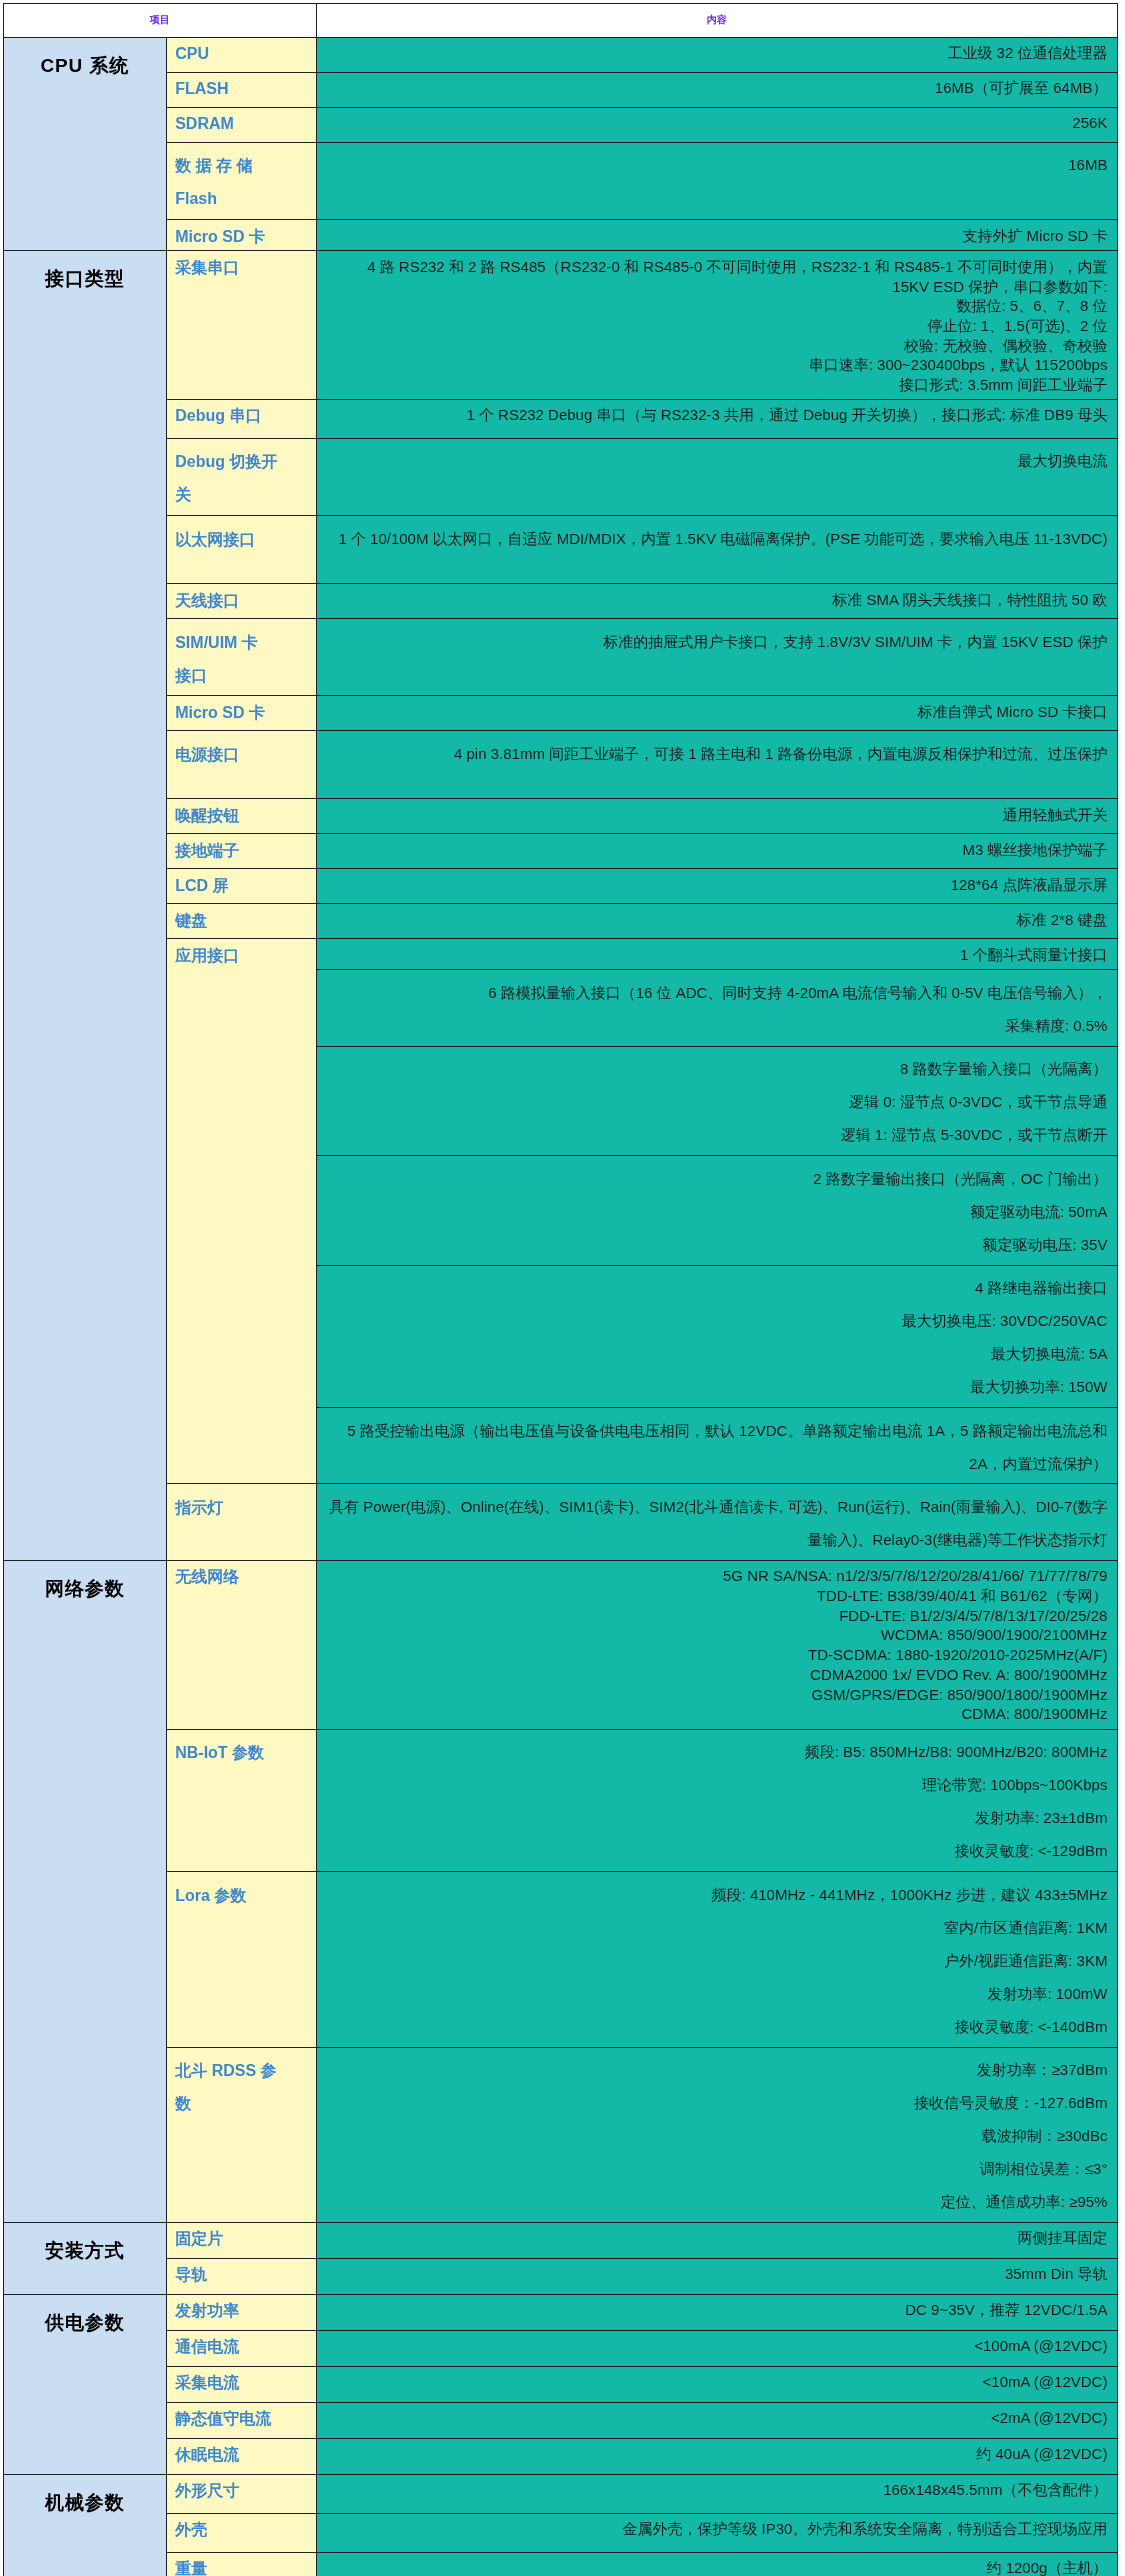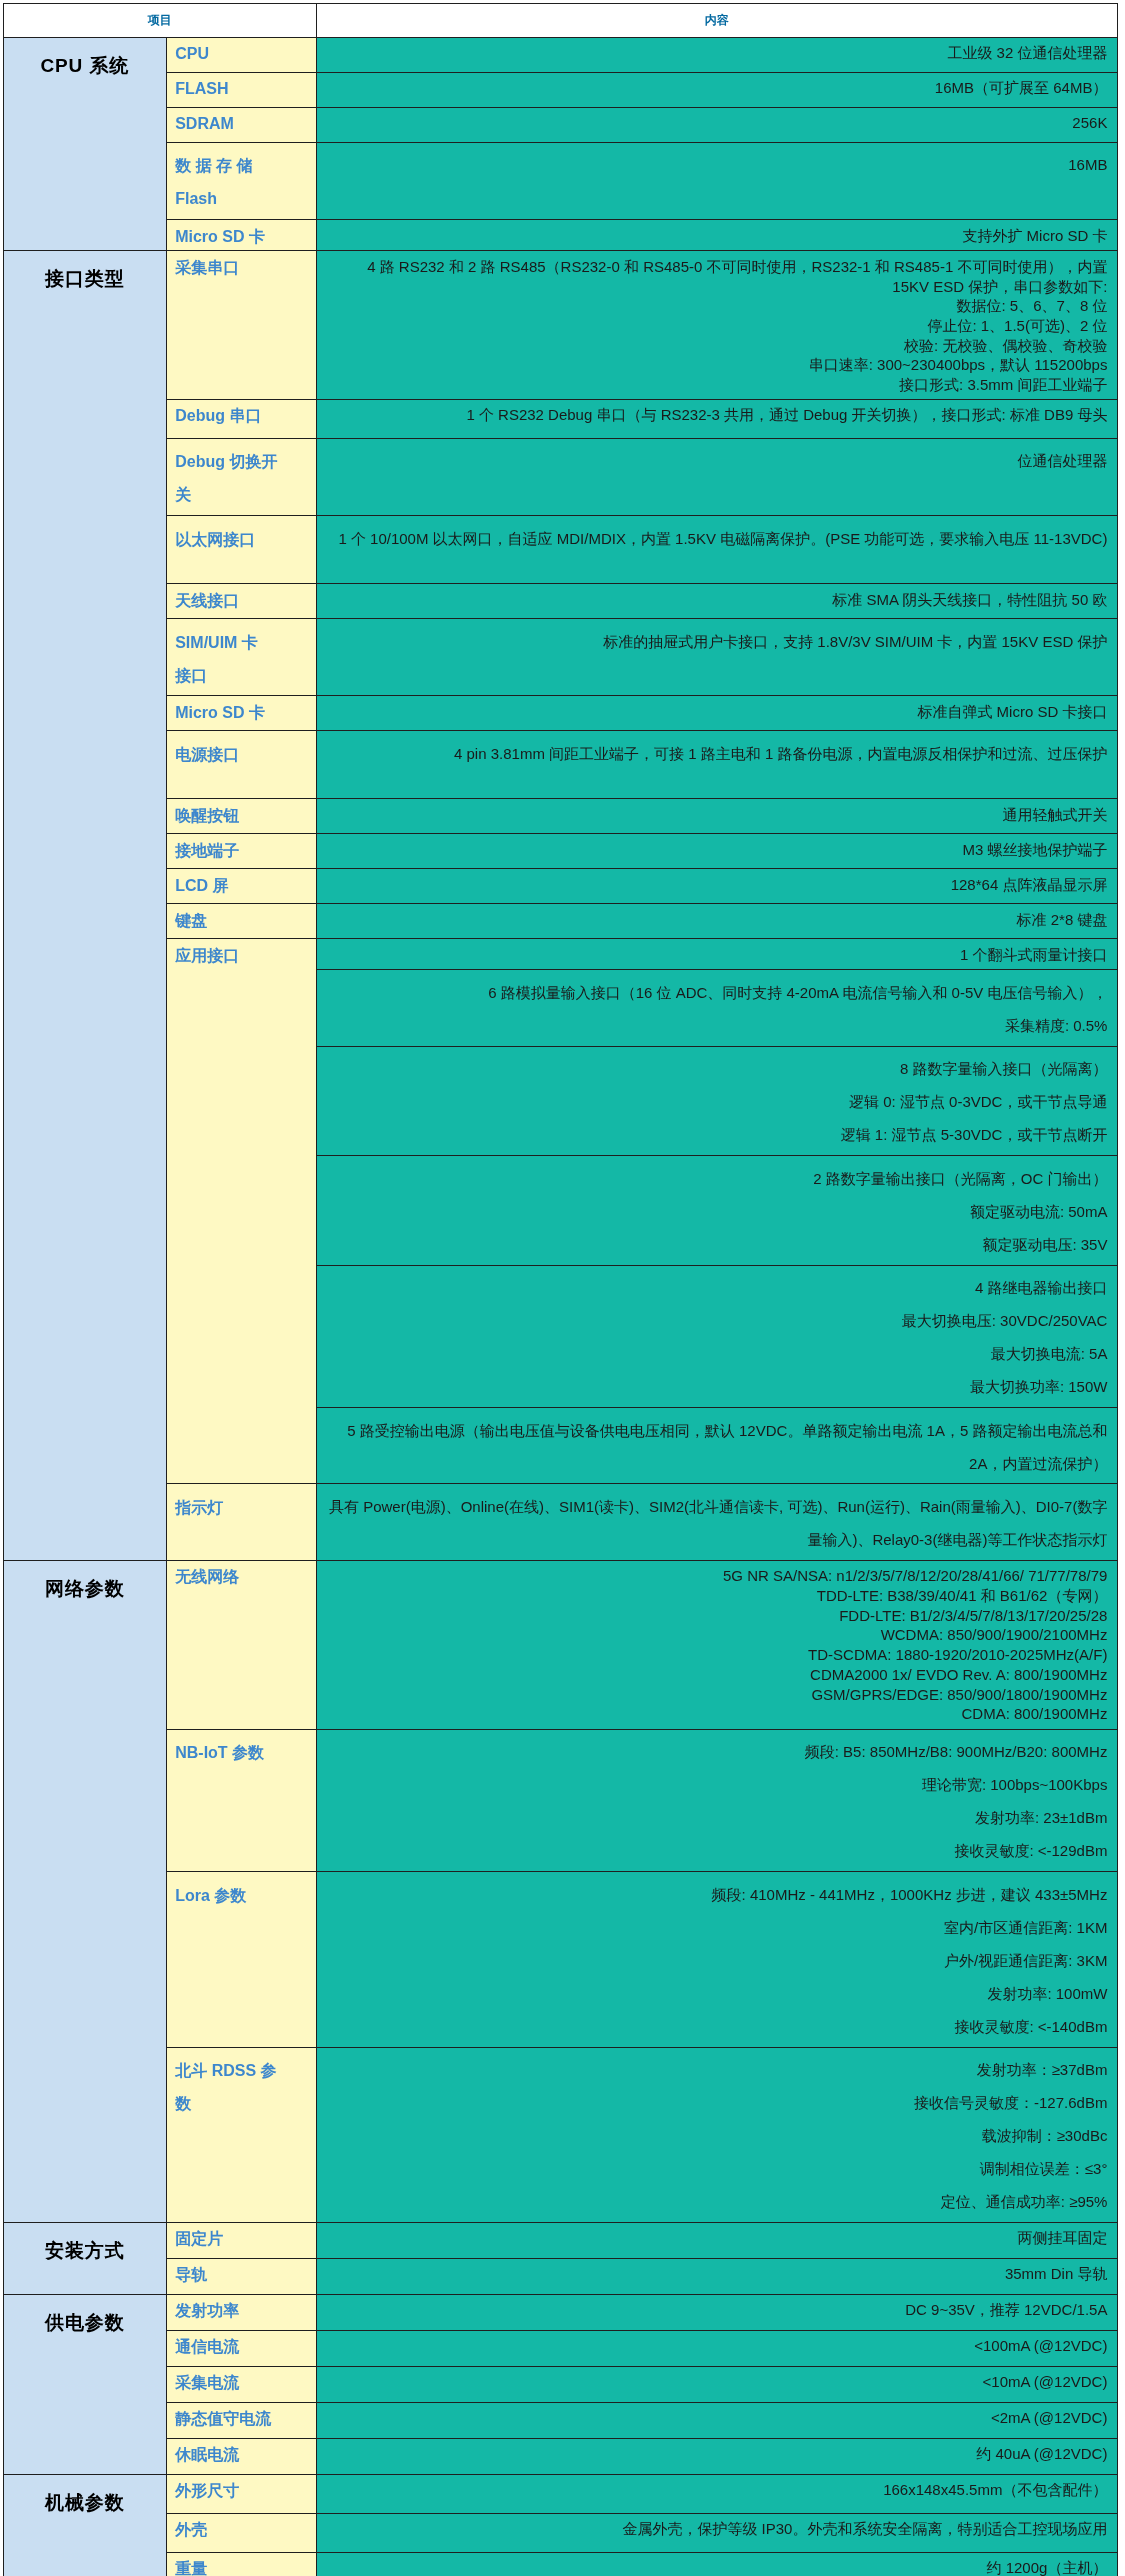--- a/index.html
+++ b/index.html
@@ -6,21 +6,21 @@
     --category-bg: #c9def2;
     --param-text: #3d87cd;
     --border: #1f1f1f;
     --text: #1a1a1a;
   }
   html, body { margin: 0; padding: 0; background: #ffffff; }
   body { width: 1125px; font-family: "Liberation Sans", "DejaVu Sans", sans-serif; color: var(--text); }
   .wrap { padding: 2.8px 8.4px 22.5px 2.8px; }
   table.spec { border-collapse: collapse; table-layout: fixed; width: 1114px; }
   th, td { border: 1.9px solid var(--border); vertical-align: top; box-sizing: border-box; }
-  th { background: #ffffff; font-size: 12px; font-weight: bold; text-align: center; vertical-align: middle; height: 34px; padding: 1.9px; color: #0369a1; }
+  th { background: #ffffff; font-size: 10px; font-weight: bold; text-align: center; vertical-align: middle; height: 34px; padding: 1.9px; color: #6d28d9; }
   td.cat {
     background: var(--category-bg);
     font-weight: bold; font-size: 19px; color: #000;
     text-align: center; padding: 15px 3.8px 3.8px 3.8px;
     letter-spacing: 0.9px;
   }
   td.param {
     color: var(--param-text); font-weight: bold; font-size: 16px;
     padding: 6.6px 3.8px 3.8px 8.4px; white-space: pre-line; background: #fef9c3;
   }
@@ -88,21 +88,21 @@
 串口速率: 300~230400bps，默认 115200bps
 接口形式: 3.5mm 间距工业端子</td>
   </tr>
   <tr class="t h42">
     <td class="param">Debug 串口</td>
     <td class="val">1 个 RS232 Debug 串口（与 RS232-3 共用，通过 Debug 开关切换），接口形式: 标准 DB9 母头</td>
   </tr>
   <tr class="l h75">
     <td class="param">Debug 切换开
 关</td>
-    <td class="val">位通信处理器</td>
+    <td class="val">最大切换电流</td>
   </tr>
   <tr class="l h72">
     <td class="param">以太网接口</td>
     <td class="val">1 个 10/100M 以太网口，自适应 MDI/MDIX，内置 1.5KV 电磁隔离保护。(PSE 功能可选，要求输入电压 11-13VDC)</td>
   </tr>
   <tr class="t h37">
     <td class="param">天线接口</td>
     <td class="val">标准 SMA 阴头天线接口，特性阻抗 50 欧</td>
   </tr>
   <tr class="l h75">

